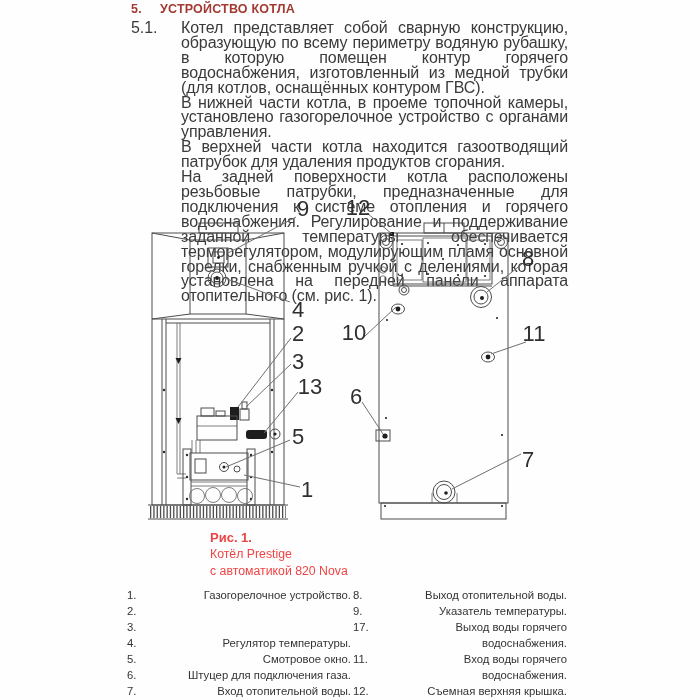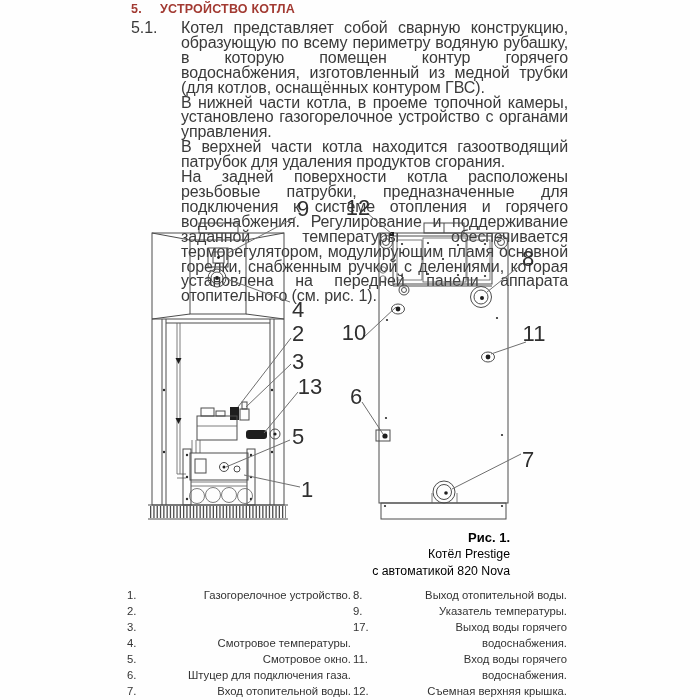--- a/index.html
+++ b/index.html
@@ -26,22 +26,22 @@
   .figure-svg{position:absolute;left:140px;top:190px;}
 
   .d-line{stroke:#4d4d4d;stroke-width:1;fill:none;}
   .d-thin{stroke:#5d5d5d;stroke-width:.8;fill:none;}
   .d-fill{fill:#1e1e1e;stroke:none;}
   .dot{fill:#2a2a2a;stroke:none;}
   .leader{stroke:#6f6f6f;stroke-width:1;fill:none;}
   .callout{font-family:"Liberation Sans",sans-serif;font-size:22px;fill:#2f2f2f;text-anchor:middle;}
 
   .caption{
-    position:absolute;top:529px;left:210px;width:300px;text-align:right;
-    font-size:12.3px;line-height:17px;color:#000000;
+    position:absolute;top:529px;left:210px;width:300px;text-align:left;
+    font-size:12.3px;line-height:17px;color:#ef4444;
   }
   .cap1{font-weight:bold;font-size:13px;}
 
   .legend-col{position:absolute;top:587px;font-size:11.3px;line-height:16px;color:#333;}
   .legend-left{left:127px;width:224px;}
   .legend-right{left:353px;width:214px;}
   .leg-row{display:flex;}
   .leg-num{width:25px;flex:none;}
   .leg-text{flex:1;text-align:right;}
 
@@ -288,21 +288,21 @@
       <span class="leg-text">Газогорелочное устройство.</span>
     </div>
     <div class="leg-row">
       <span class="leg-num">2.</span>
     </div>
     <div class="leg-row">
       <span class="leg-num">3.</span>
     </div>
     <div class="leg-row">
       <span class="leg-num">4.</span>
-      <span class="leg-text">Смотровое температуры.</span>
+      <span class="leg-text">Регулятор температуры.</span>
     </div>
     <div class="leg-row">
       <span class="leg-num">5.</span>
       <span class="leg-text">Смотровое окно.</span>
     </div>
     <div class="leg-row">
       <span class="leg-num">6.</span>
       <span class="leg-text">Штуцер для подключения газа.</span>
     </div>
     <div class="leg-row">

